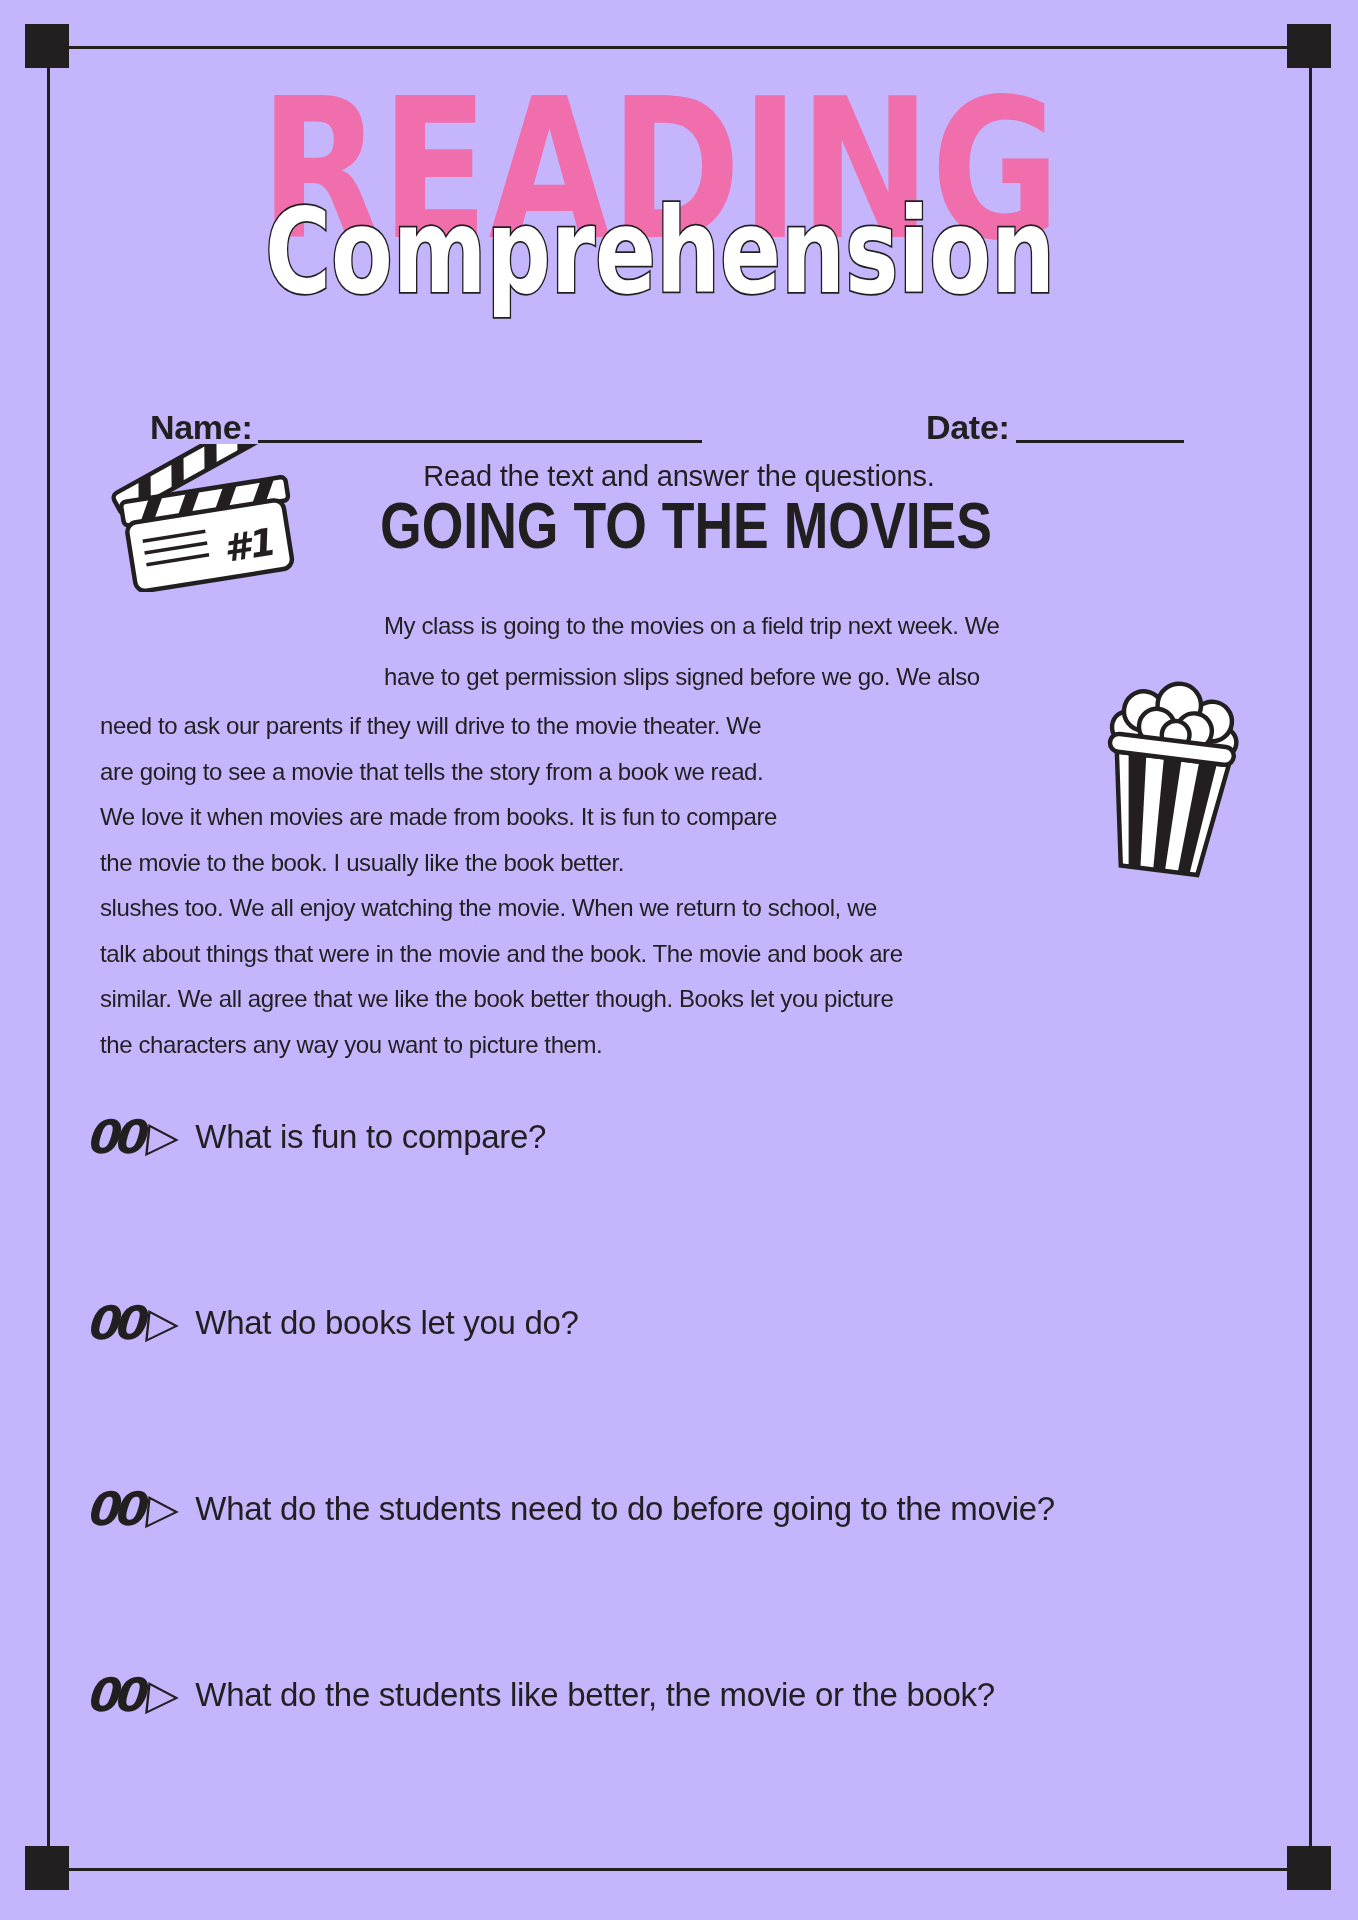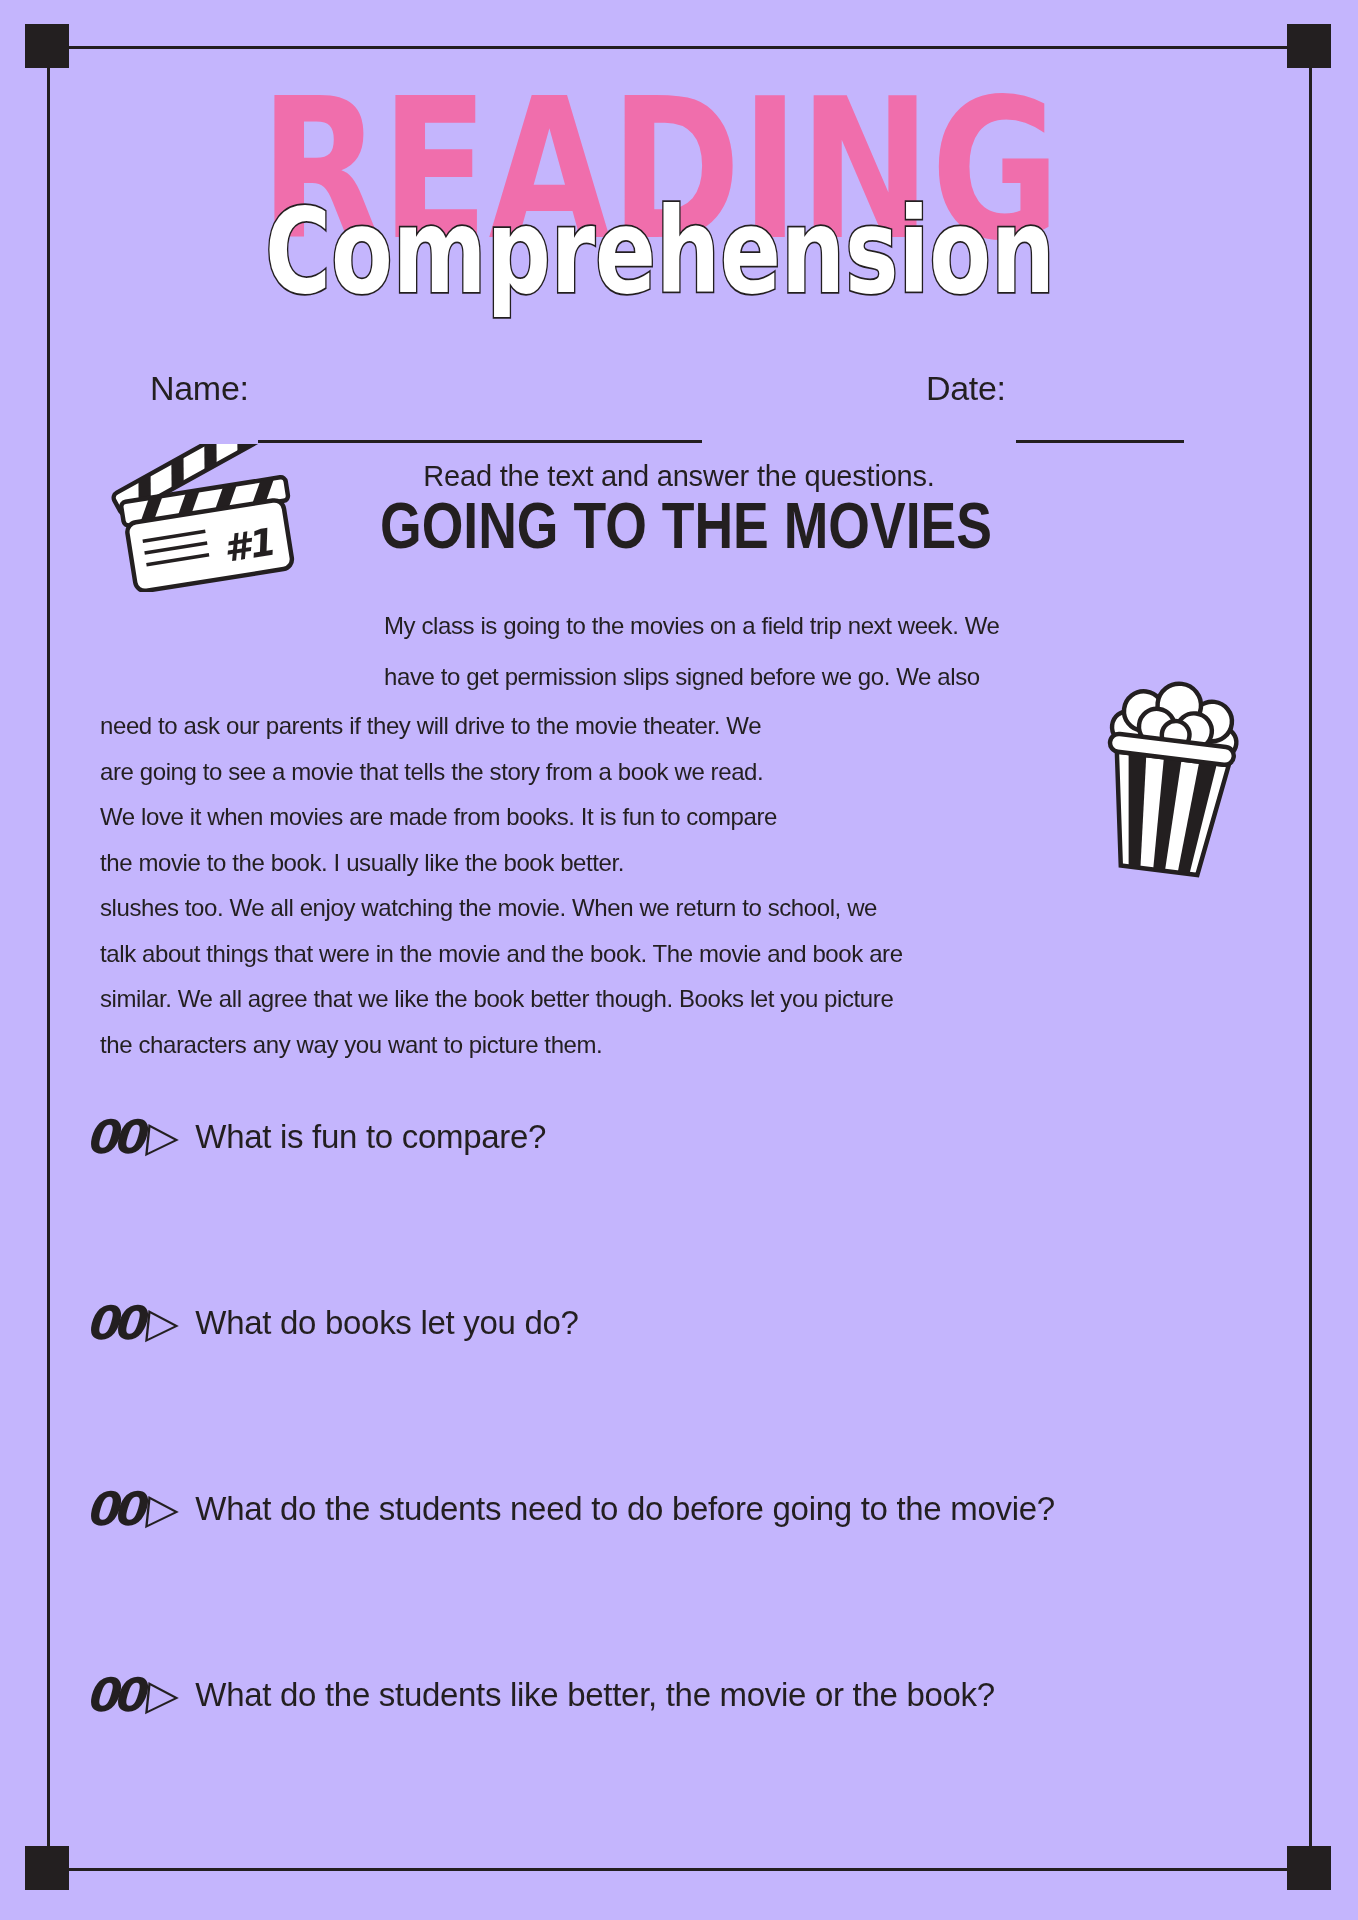--- a/index.html
+++ b/index.html
@@ -11,21 +11,21 @@
   
   .frame{position:absolute;left:47px;top:46px;width:1259px;height:1819px;border:3px solid #231F20;}
   .corner{position:absolute;width:44px;height:44px;background:#231F20;}
   .corner.tl{left:25px;top:24px;}
   .corner.tr{left:1287px;top:24px;}
   .corner.bl{left:25px;top:1846px;}
   .corner.br{left:1287px;top:1846px;}
   
   .title-svg{position:absolute;left:0;top:0;width:1358px;height:370px;}
   
-  .field-label{position:absolute;top:369px;font-size:34px;font-weight:normal;letter-spacing:-0.3px;}
+  .field-label{position:absolute;top:408px;font-size:34px;font-weight:bold;letter-spacing:-0.3px;}
   .name-label{left:150px;}
   .date-label{left:926px;}
   .write-line{position:absolute;top:398px;height:42px;border-bottom:3px solid #231F20;}
   .name-line{left:258px;width:444px;}
   .date-line{left:1016px;width:168px;}
   
   .instruction{position:absolute;left:0;top:460px;width:1358px;text-align:center;
     font-size:29px;letter-spacing:-0.2px;}
   
   .clapper{position:absolute;left:110px;top:444px;width:208px;height:148px;}

